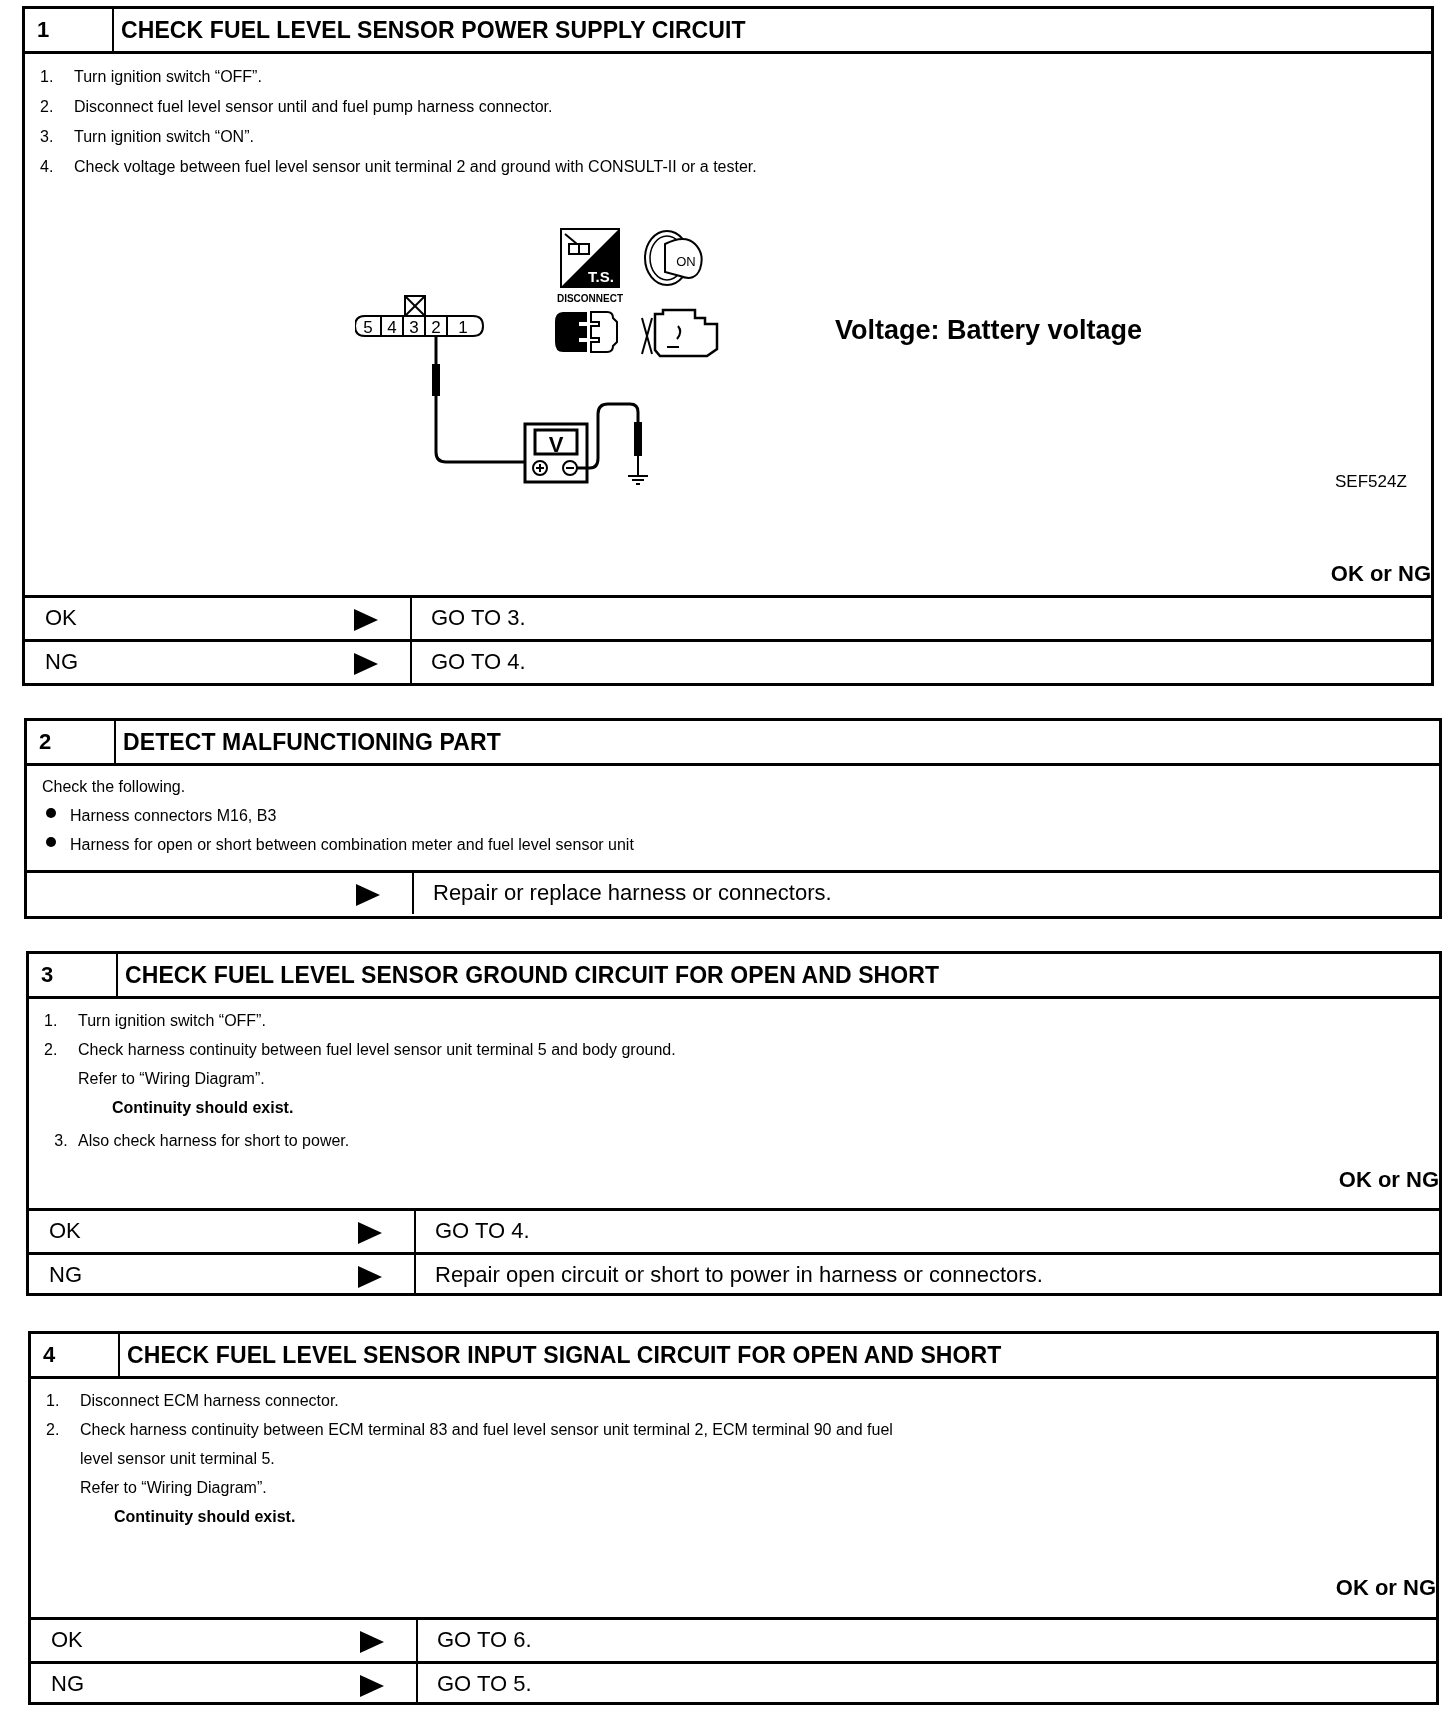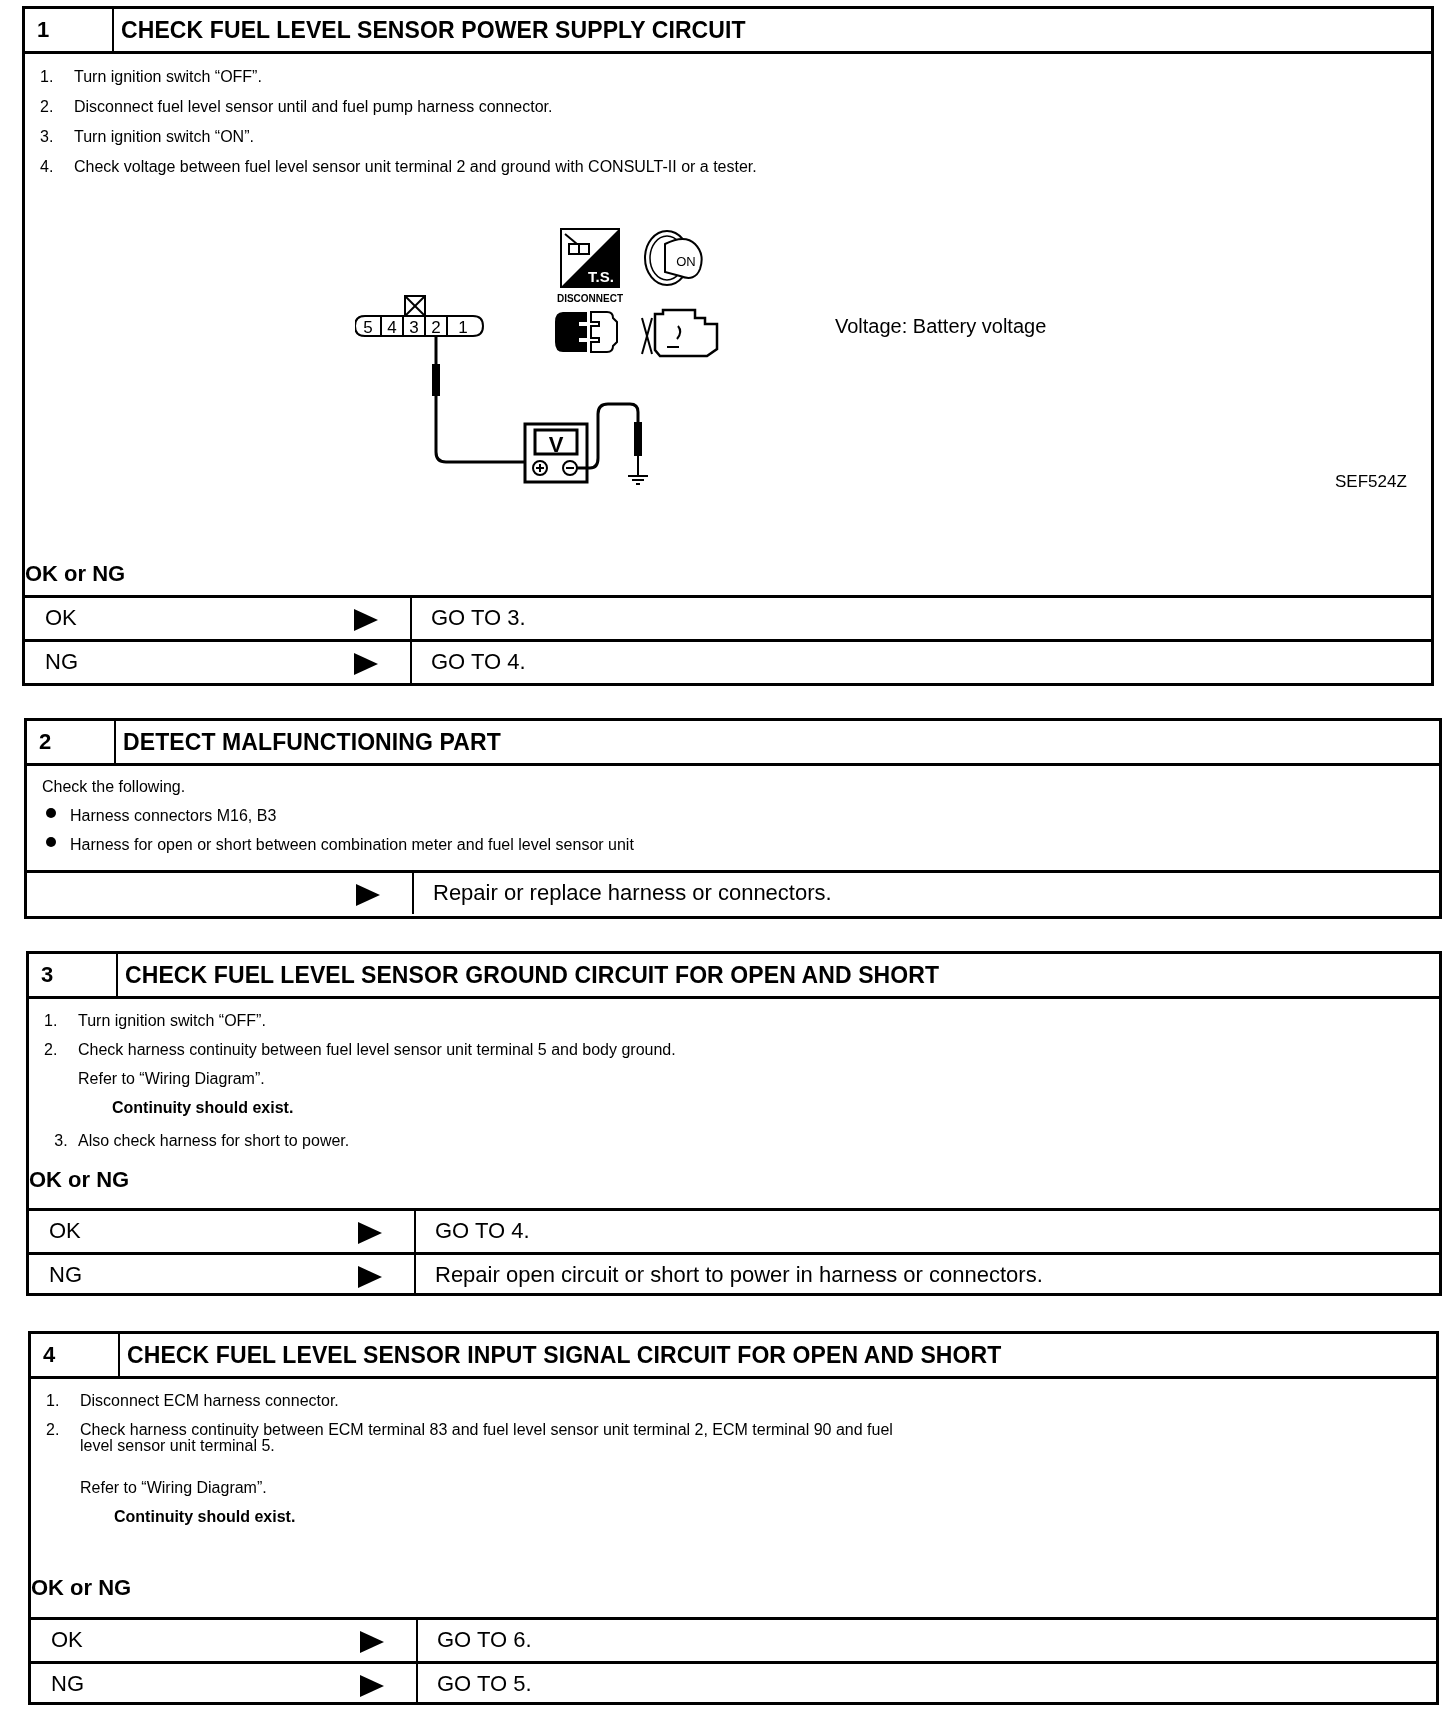--- a/index.html
+++ b/index.html
@@ -6,31 +6,31 @@
   body { width:1456px; height:1718px; position:relative; overflow:hidden;
          font-family:"Liberation Sans", sans-serif; color:#000; }
   .box { position:absolute; border:3px solid #000; box-sizing:border-box; background:#fff; }
   .hdr { position:absolute; left:0; right:0; top:0; height:45px; border-bottom:3px solid #000; box-sizing:border-box; }
   .hdr .num { position:absolute; left:0; top:0; bottom:0; width:89px; border-right:2px solid #000;
               box-sizing:border-box; font-weight:bold; font-size:22px; line-height:42px; padding-left:12px; }
   .hdr .title { position:absolute; left:96px; top:0; font-weight:bold; font-size:23px; line-height:42px; letter-spacing:0.1px; }
   .line { position:absolute; font-size:16px; line-height:28px; white-space:nowrap; }
   .line .n { display:inline-block; width:34px; }
   .bold { font-weight:bold; }
-  .oking { position:absolute; left:0; right:0; text-align:left; font-weight:bold; font-size:22px; }
+  .oking { position:absolute; left:0; right:0; text-align:right; font-weight:bold; font-size:22px; }
   .row { position:absolute; left:0; right:0; border-top:3px solid #000; box-sizing:border-box; }
   .row .lbl { position:absolute; left:12px; top:0; font-size:22px; line-height:40px;margin-left:8px; }
   .row .arrow { position:absolute; top:11px; width:0; height:0; border-top:11px solid transparent;
                 border-bottom:11px solid transparent; border-left:24px solid #000; }
   .row .res { position:absolute; top:0; bottom:0; border-left:2px solid #000; padding-left:19px;
               font-size:22px; line-height:40px; white-space:nowrap; box-sizing:border-box; }
   .bullet { display:inline-block; width:10px; height:10px; border-radius:50%; background:#000; margin:0 14px 3px 4px; }
   .diagram { position:absolute; }
   .fig-id { position:absolute; font-size:17px; }
-  .volt { position:absolute; font-weight:normal; font-size:20px; white-space:nowrap; }
+  .volt { position:absolute; font-weight:bold; font-size:27px; white-space:nowrap; }
 </style>
 </head>
 <body>
 
 <div class="box" style="left:22px; top:6px; width:1412px; height:680px;">
   <div class="hdr">
     <div class="num">1</div>
     <div class="title">CHECK FUEL LEVEL SENSOR POWER SUPPLY CIRCUIT</div>
   </div>
   <div class="line" style="left:15px; top:54px;"><span class="n">1.</span><span>Turn ignition switch “OFF”.</span></div>
@@ -168,21 +168,21 @@
   </div>
 </div>
 
 <div class="box" style="left:28px; top:1331px; width:1411px; height:374px;">
   <div class="hdr">
     <div class="num">4</div>
     <div class="title">CHECK FUEL LEVEL SENSOR INPUT SIGNAL CIRCUIT FOR OPEN AND SHORT</div>
   </div>
   <div class="line" style="left:15px; top:53px;"><span class="n">1.</span><span>Disconnect ECM harness connector.</span></div>
   <div class="line" style="left:15px; top:82px;"><span class="n">2.</span><span>Check harness continuity between ECM terminal 83 and fuel level sensor unit terminal 2, ECM terminal 90 and fuel</span></div>
-  <div class="line" style="left:49px; top:98px;">level sensor unit terminal 5.</div>
+  <div class="line" style="left:49px; top:111px;">level sensor unit terminal 5.</div>
   <div class="line" style="left:49px; top:140px;">Refer to “Wiring Diagram”.</div>
   <div class="line bold" style="left:83px; top:169px;">Continuity should exist.</div>
   <div class="oking" style="top:241px;">OK or NG</div>
   <div class="row" style="top:283px; height:44px;">
     <div class="lbl">OK</div>
     <div class="arrow" style="left:329px;"></div>
     <div class="res" style="left:385px;">GO TO 6.</div>
   </div>
   <div class="row" style="top:327px; height:41px;">
     <div class="lbl">NG</div>

